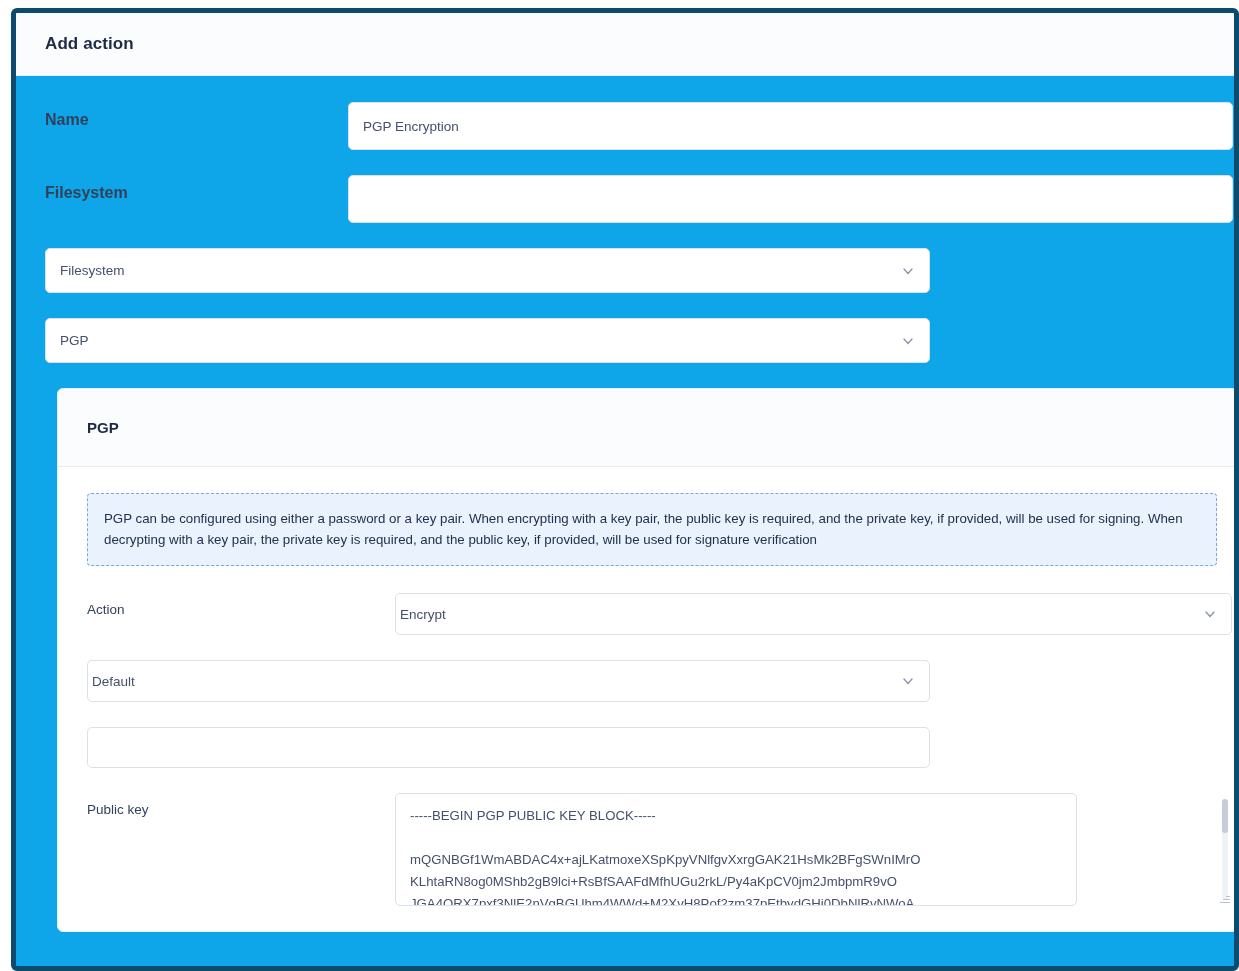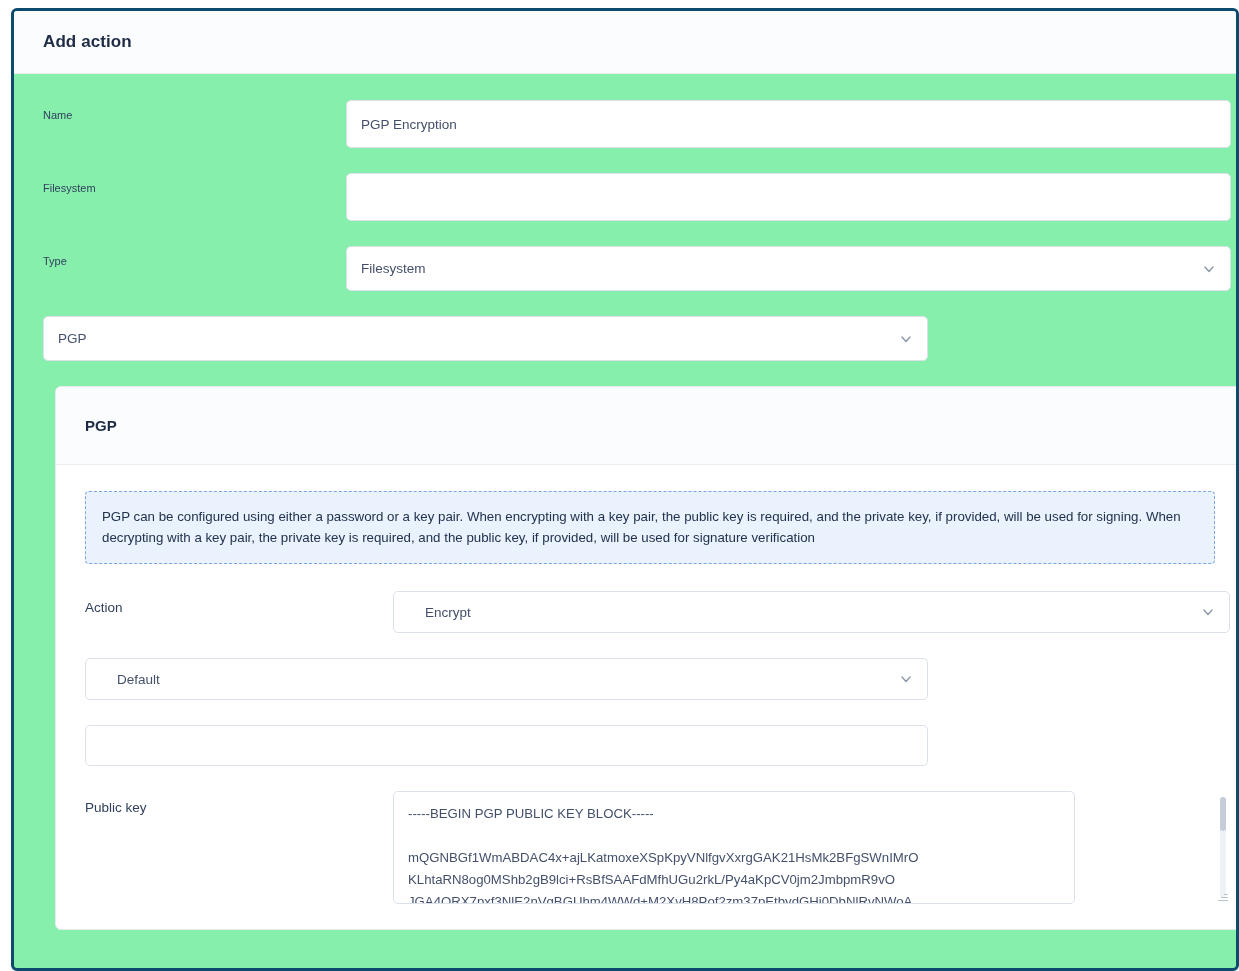--- a/index.html
+++ b/index.html
@@ -19,22 +19,22 @@
     min-height: 971px;
     background: #ffffff;
     position: relative;
   }
   .card {
     position: absolute;
     left: 11px;
     top: 8px;
     width: 1228px;
     min-height: 963px;
-    background: #86efac;
-    border: 3px solid #0c4a6e;
+    background: #0ea5e9;
+    border: 5px solid #0c4a6e;
     border-radius: 6px;
     box-shadow: 0 1px 2px rgba(16,24,40,0.04);
     overflow: hidden;
   }
   .card-header {
     height: 63px;
     background: #fbfcfd;
     border-bottom: 1px solid #e9edf2;
     display: flex;
     align-items: center;
@@ -51,23 +51,24 @@
   }
   .form-row {
     display: flex;
     align-items: flex-start;
     padding: 0 12px 0 29px;
     margin-bottom: 25px;
   }
   .form-label {
     width: 303px;
     flex: 0 0 303px;
-    font-size: 11px;
+    font-size: 16px;
     color: #31415c;
     padding-top: 9px;
+    font-weight: bold;
   }
   .field {
     flex: 1 1 auto;
     position: relative;
   }
   .input {
     width: 885px;
     height: 48px;
     border: 1px solid #dbe1ea;
     border-radius: 5px;
@@ -155,21 +156,21 @@
     padding-top: 9px;
   }
   .sub-select {
     width: 843px;
     height: 42px;
     border: 1px solid #dbe1ea;
     border-radius: 5px;
     background: #ffffff;
     display: flex;
     align-items: center;
-    padding: 0 31px;
+    padding: 0 4px;
     font-size: 13.5px;
     color: #44506b;
     position: relative;
   }
   .sub-input {
     width: 843px;
     height: 41px;
     border: 1px solid #dbe1ea;
     border-radius: 5px;
     background: #ffffff;
@@ -252,21 +253,20 @@
       </div>
 
       <div class="form-row">
         <div class="form-label">Filesystem</div>
         <div class="field">
           <div class="input empty"></div>
         </div>
       </div>
 
       <div class="form-row">
-        <div class="form-label">Type</div>
         <div class="field">
           <div class="select">
             <span>Filesystem</span>
             <span class="chev">
               <svg width="14" height="14" viewBox="0 0 14 14" fill="none" stroke="currentColor" stroke-width="1.4" stroke-linecap="round" stroke-linejoin="round">
                   <polyline points="3,5 7,9.5 11,5"></polyline>
                 </svg>
             </span>
           </div>
         </div>

